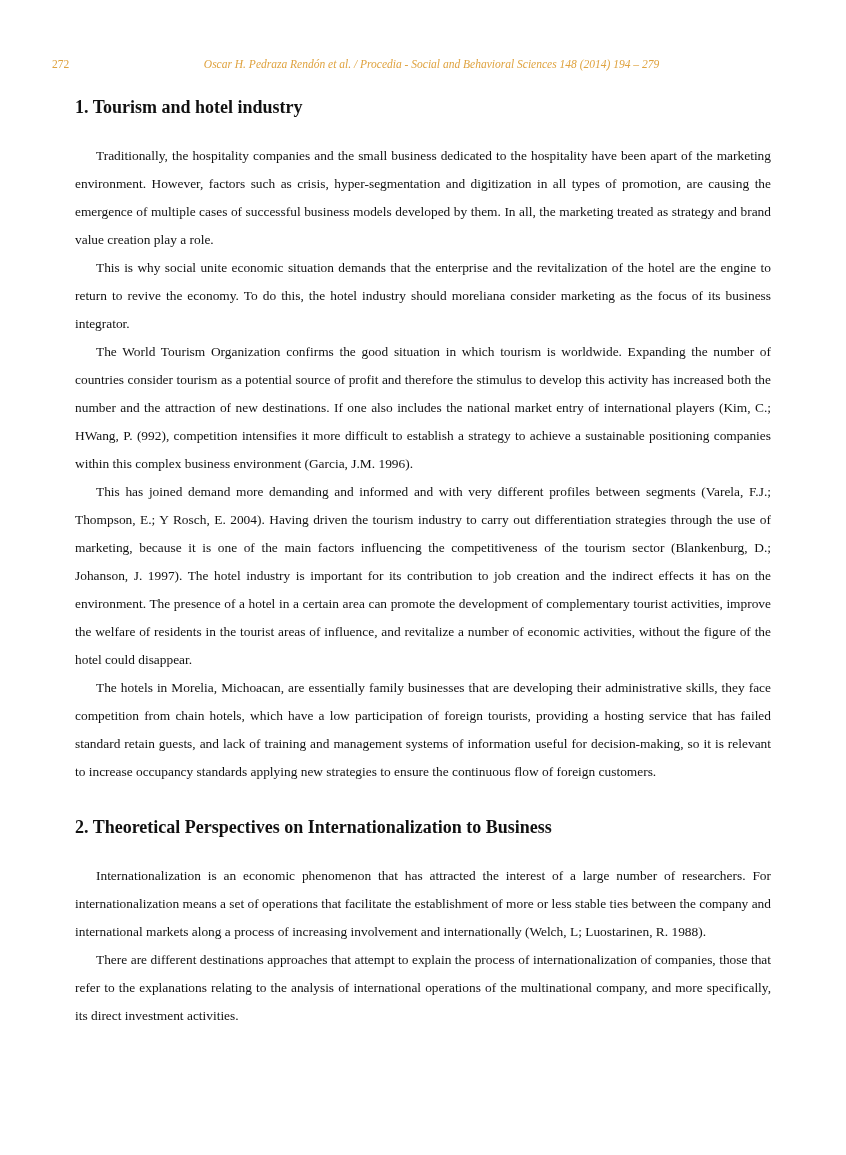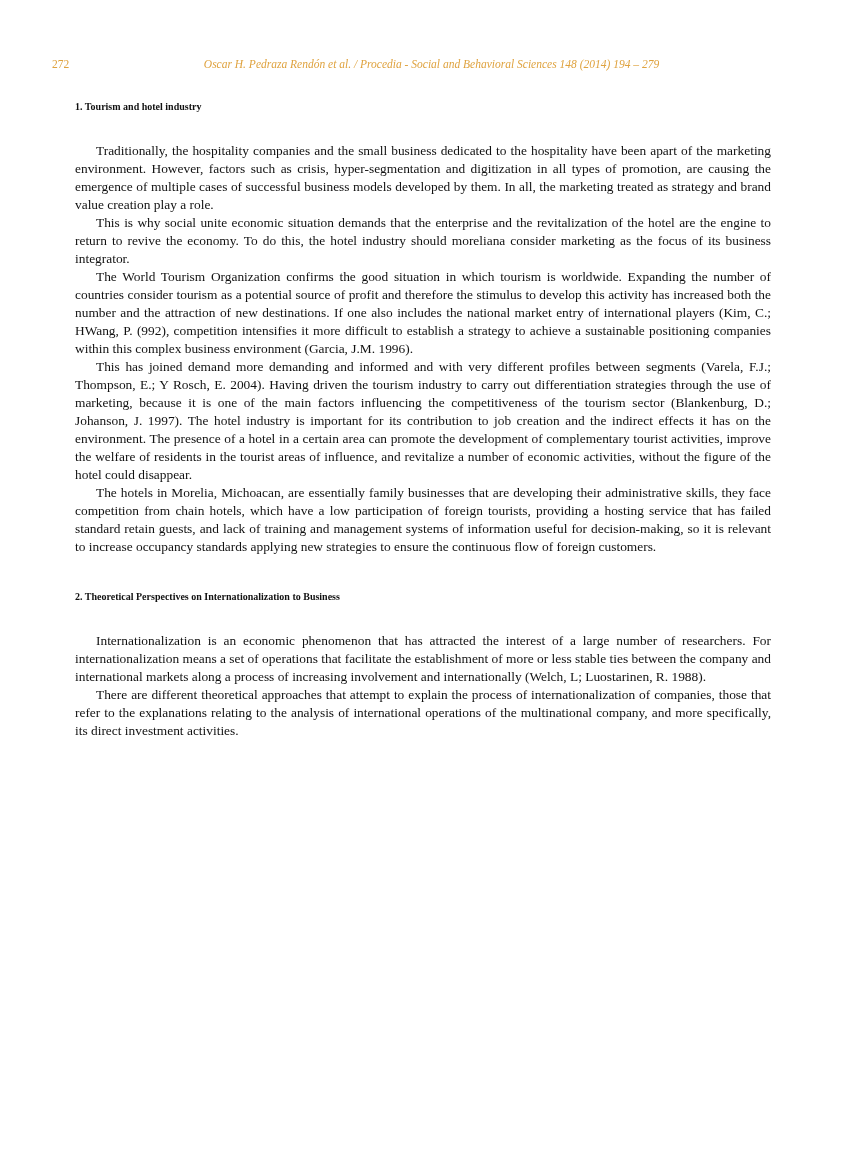--- a/index.html
+++ b/index.html
@@ -37,29 +37,29 @@
   .running-head {
     display: block;
     text-align: center;
     font-style: italic;
     padding-left: 40px;
   }
   .content {
     margin-top: 40px;
   }
   .section-heading {
-    font-size: 10px;
+    font-size: 18px;
     font-weight: bold;
     margin: 0 0 26px 0;
     line-height: 18px;
   }
   .content p {
     margin: 0;
     font-size: 13.4px;
-    line-height: 18px;
+    line-height: 28px;
     text-align: justify;
     text-indent: 21px;
   }
   .content section + section {
     margin-top: 32px;
     font-family: Liberation Serif, serif;
   }
 </style>
 </head>
 <body>
@@ -78,18 +78,18 @@
       <p>Traditionally, the hospitality companies and the small business dedicated to the hospitality have been apart of the marketing environment. However, factors such as crisis, hyper-segmentation and digitization in all types of promotion, are causing the emergence of multiple cases of successful business models developed by them. In all, the marketing treated as strategy and brand value creation play a role.</p>
       <p>This is why social unite economic situation demands that the enterprise and the revitalization of the hotel are the engine to return to revive the economy. To do this, the hotel industry should moreliana consider marketing as the focus of its business integrator.</p>
       <p>The World Tourism Organization confirms the good situation in which tourism is worldwide. Expanding the number of countries consider tourism as a potential source of profit and therefore the stimulus to develop this activity has increased both the number and the attraction of new destinations. If one also includes the national market entry of international players (Kim, C.; HWang, P. (992), competition intensifies it more difficult to establish a strategy to achieve a sustainable positioning companies within this complex business environment (Garcia, J.M. 1996).</p>
       <p>This has joined demand more demanding and informed and with very different profiles between segments (Varela, F.J.; Thompson, E.; Y Rosch, E. 2004). Having driven the tourism industry to carry out differentiation strategies through the use of marketing, because it is one of the main factors influencing the competitiveness of the tourism sector (Blankenburg, D.; Johanson, J. 1997). The hotel industry is important for its contribution to job creation and the indirect effects it has on the environment. The presence of a hotel in a certain area can promote the development of complementary tourist activities, improve the welfare of residents in the tourist areas of influence, and revitalize a number of economic activities, without the figure of the hotel could disappear.</p>
       <p>The hotels in Morelia, Michoacan, are essentially family businesses that are developing their administrative skills, they face competition from chain hotels, which have a low participation of foreign tourists, providing a hosting service that has failed standard retain guests, and lack of training and management systems of information useful for decision-making, so it is relevant to increase occupancy standards applying new strategies to ensure the continuous flow of foreign customers.</p>
     </section>
 
     <section>
       <h2 class="section-heading">2.  Theoretical Perspectives on Internationalization to Business</h2>
       <p>Internationalization is an economic phenomenon that has attracted the interest of a large number of researchers. For internationalization means a set of operations that facilitate the establishment of more or less stable ties between the company and international markets along a process of increasing involvement and internationally (Welch, L; Luostarinen, R. 1988).</p>
-      <p>There are different theoretical approaches that attempt to explain the process of internationalization of companies, those that refer to the explanations relating to the analysis of international operations of the multinational company, and more specifically, its direct investment activities.</p>
+      <p>There are different destinations approaches that attempt to explain the process of internationalization of companies, those that refer to the explanations relating to the analysis of international operations of the multinational company, and more specifically, its direct investment activities.</p>
     </section>
 
   </div>
 
 </div>
 
 </body></html>

